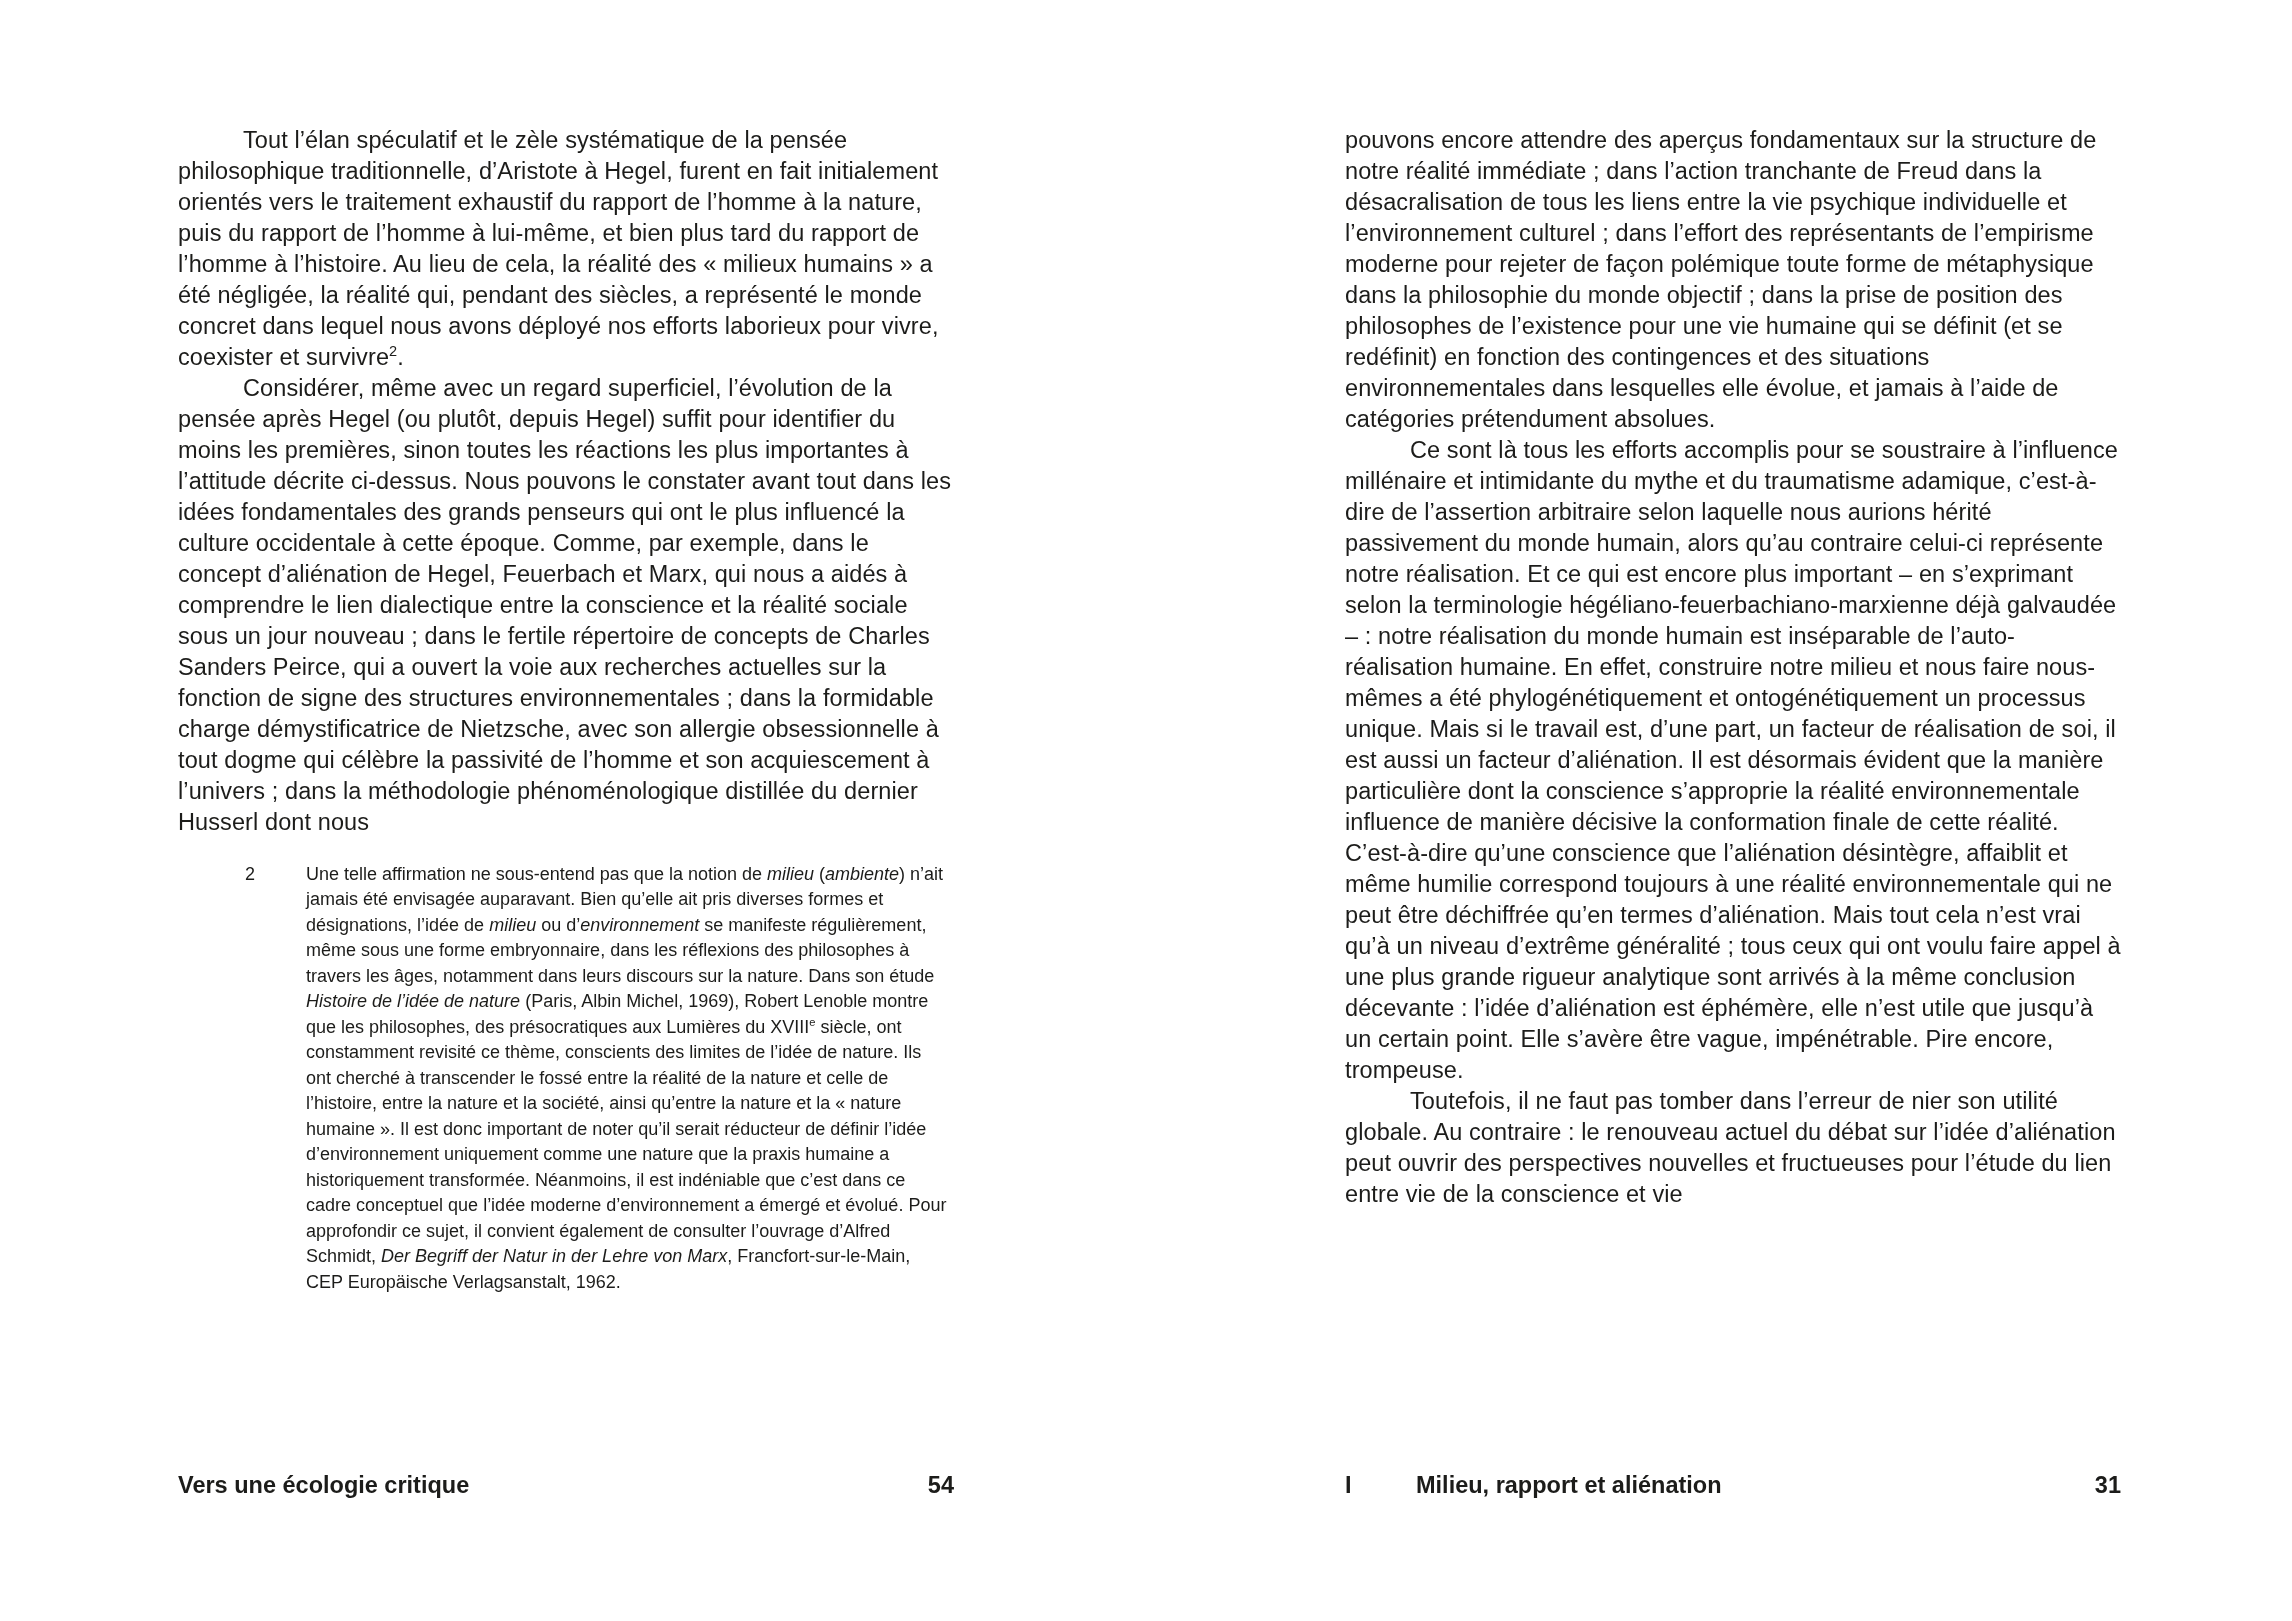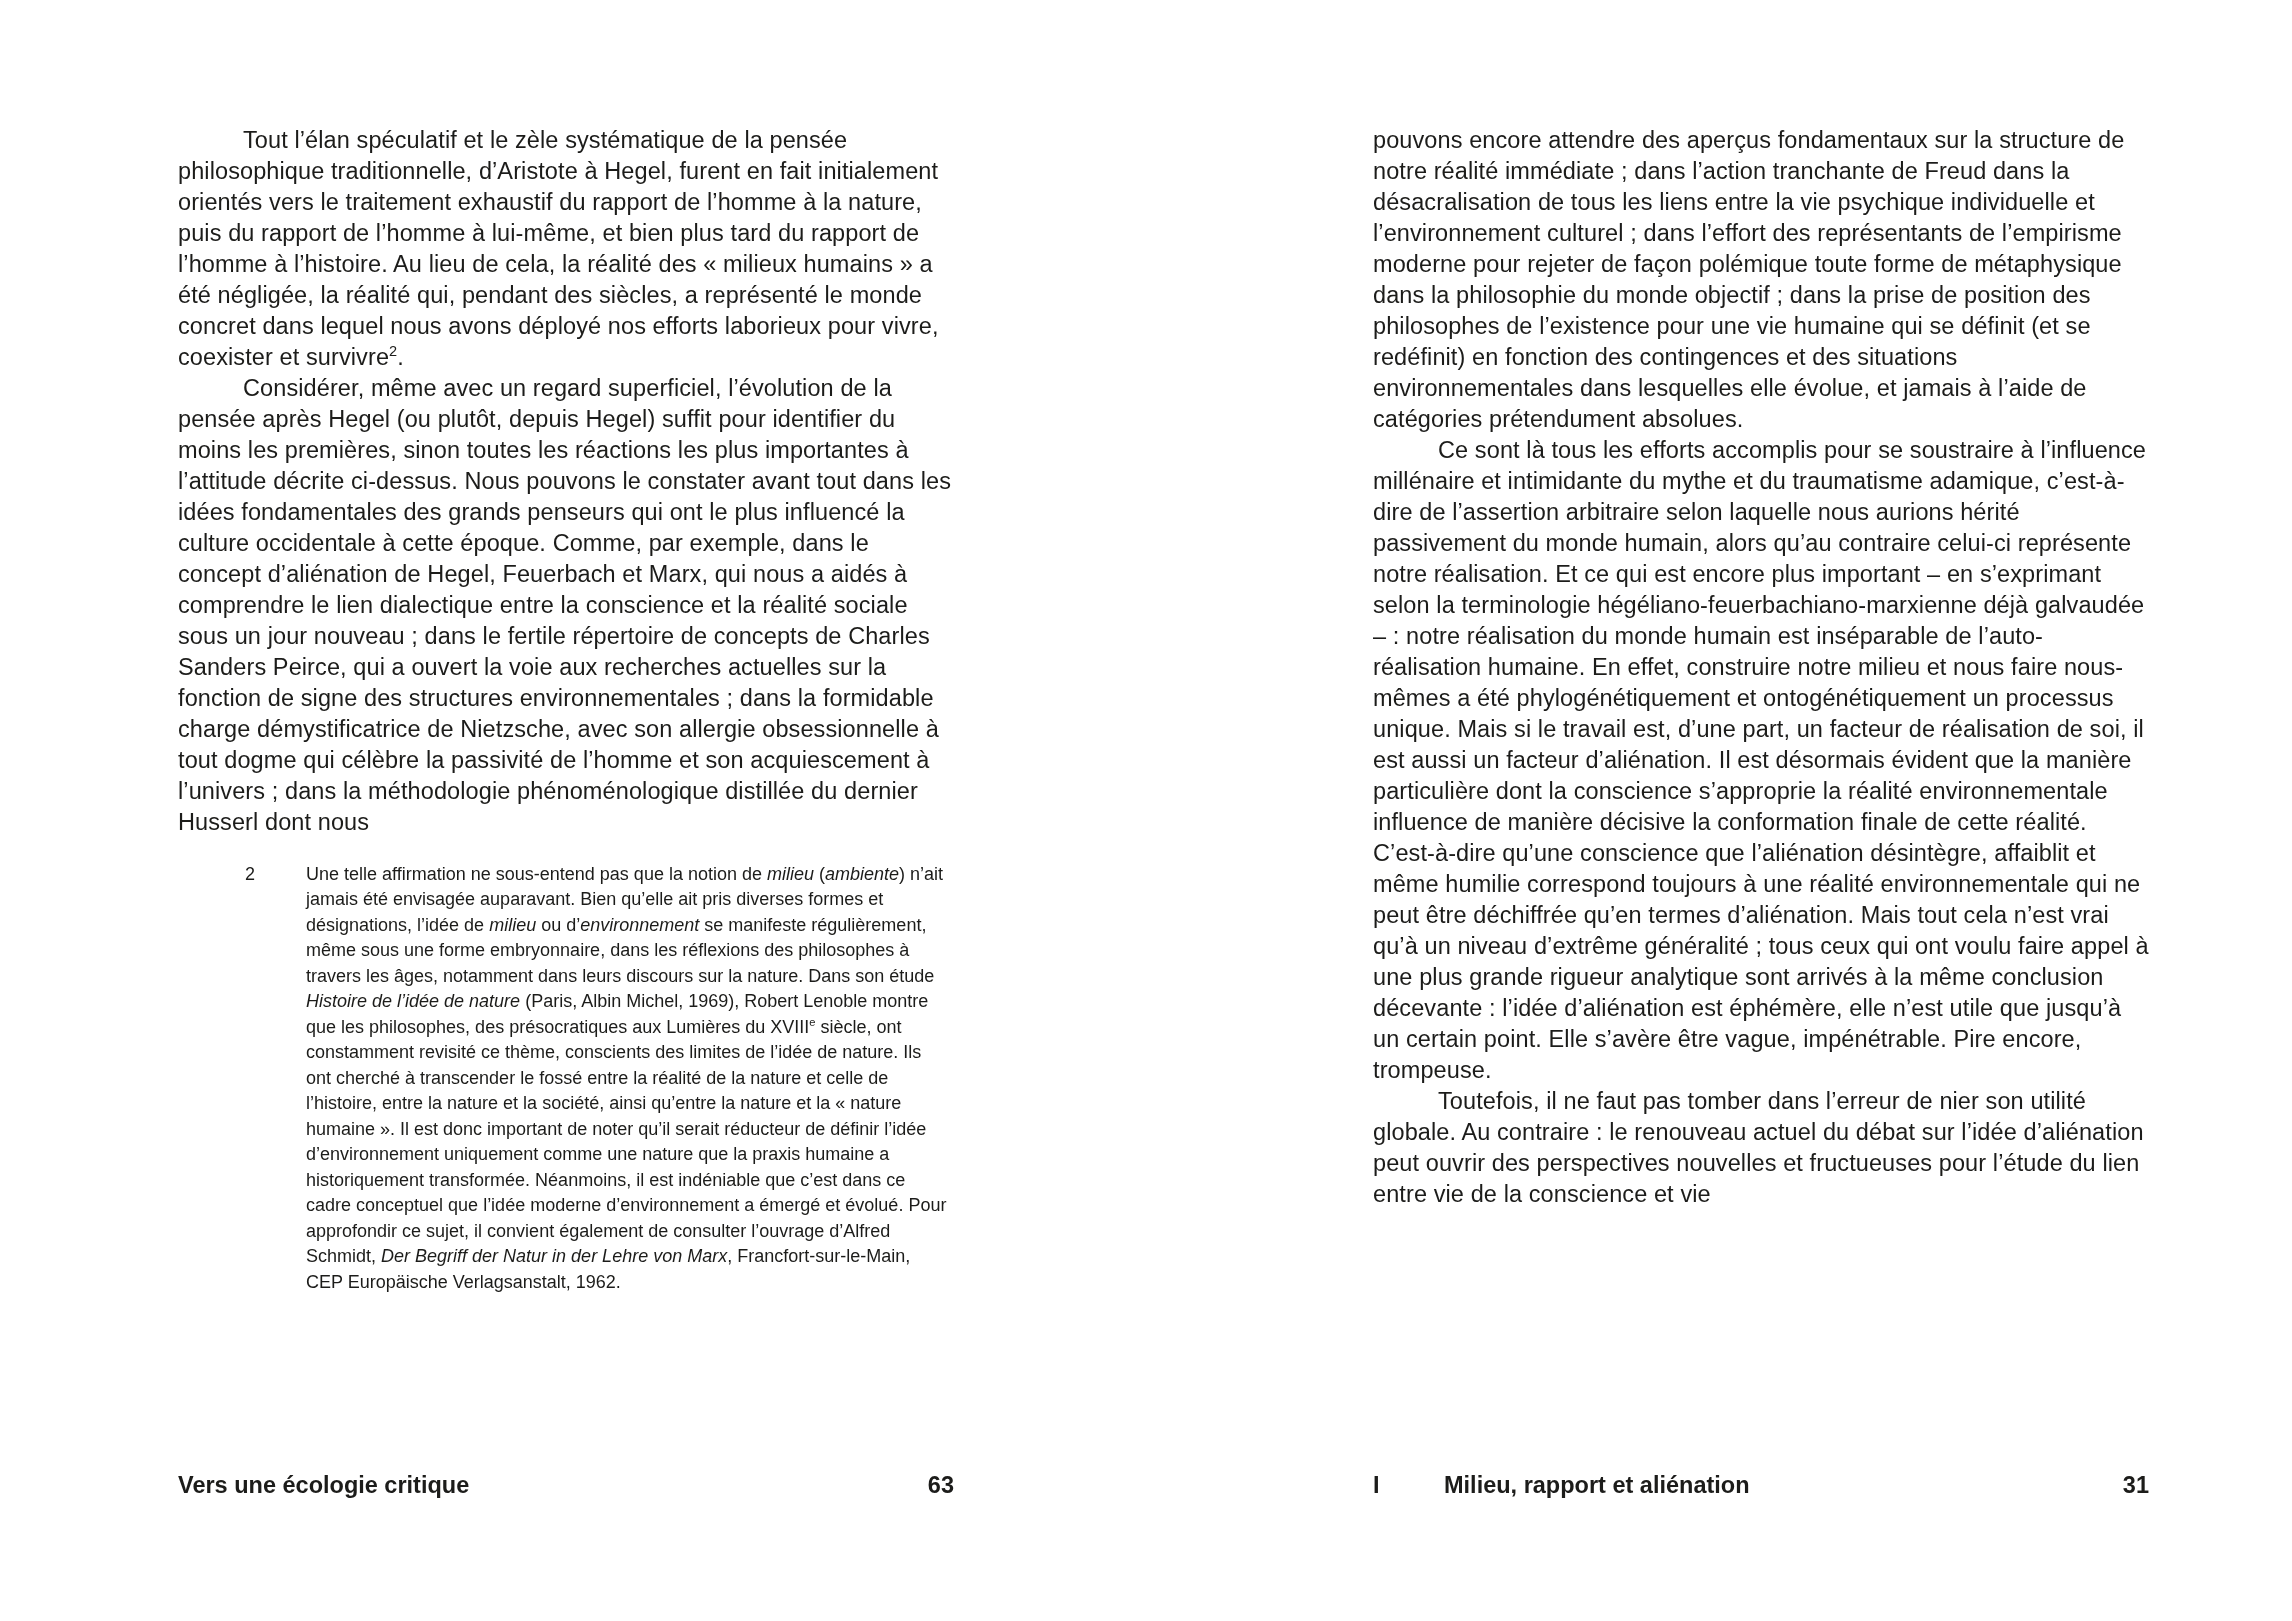--- a/index.html
+++ b/index.html
@@ -15,21 +15,21 @@
     color: #1c1c1a;
     font-family: "Liberation Sans", sans-serif;
     overflow: hidden;
   }
   .page {
     position: absolute;
     top: 0;
     height: 100%;
   }
   .page.left  { left: 178px;  width: 776px; }
-  .page.right { left: 1373px; width: 776px; }
+  .page.right { left: 1345px; width: 776px; }
 
   .content {
     padding-top: 125px;
   }
   .para {
     margin: 0;
     font-size: 23.5px;
     line-height: 31px;
     letter-spacing: 0.1px;
     text-align: left;
@@ -97,21 +97,21 @@
 
       <div class="footnote">
         <span class="fn-number">2</span>
         <p class="fn-text" lang="fr"><span>Une telle affirmation ne sous-entend pas que la notion de </span><span style="font-style: italic;">milieu</span><span> (</span><span style="font-style: italic;">ambiente</span><span>) n’ait jamais été envisagée auparavant. Bien qu’elle ait pris diverses formes et désignations, l’idée de </span><span style="font-style: italic;">milieu</span><span> ou d’</span><span style="font-style: italic;">environnement</span><span> se manifeste régulièrement, même sous une forme embryonnaire, dans les réflexions des philosophes à travers les âges, notamment dans leurs discours sur la nature. Dans son étude </span><span style="font-style: italic;">Histoire de l’idée de nature</span><span> (Paris, Albin Michel, 1969), Robert Lenoble montre que les philosophes, des présocratiques aux Lumières du XVIII</span><sup>e</sup><span> siècle, ont constamment revisité ce thème, conscients des limites de l’idée de nature. Ils ont cherché à transcender le fossé entre la réalité de la nature et celle de l’histoire, entre la nature et la société, ainsi qu’entre la nature et la « nature humaine ». Il est donc important de noter qu’il serait réducteur de définir l’idée d’environnement uniquement comme une nature que la praxis humaine a historiquement transformée. Néanmoins, il est indéniable que c’est dans ce cadre conceptuel que l’idée moderne d’environnement a émergé et évolué. Pour approfondir ce sujet, il convient également de consulter l’ouvrage d’Alfred Schmidt, </span><span style="font-style: italic;">Der Begriff der Natur in der Lehre von Marx</span><span>, Francfort-sur-le-Main, CEP Europäische Verlagsanstalt, 1962.</span></p>
       </div>
     </div>
 
     <footer class="running-footer">
       <span class="footer-title">Vers une écologie critique</span>
       <span class="footer-spacer"></span>
-      <span class="footer-page">63</span>
+      <span class="footer-page">54</span>
     </footer>
   </section>
 
   <section class="page right">
     <div class="content">
       <div class="main-text">
         <p class="para" lang="fr"><span>pouvons encore attendre des aperçus fondamentaux sur la structure de notre réalité immédiate ; dans l’action tranchante de Freud dans la désacralisation de tous les liens entre la vie psychique individuelle et l’environnement culturel ; dans l’effort des représentants de l’empirisme moderne pour rejeter de façon polémique toute forme de métaphysique dans la philosophie du monde objectif ; dans la prise de position des philosophes de l’existence pour une vie humaine qui se définit (et se redéfinit) en fonction des contingences et des situations environnementales dans lesquelles elle évolue, et jamais à l’aide de catégories prétendument absolues.</span></p>
         <p class="para indent" lang="fr"><span>Ce sont là tous les efforts accomplis pour se soustraire à l’influence millénaire et intimidante du mythe et du traumatisme adamique, c’est-à-dire de l’assertion arbitraire selon laquelle nous aurions hérité passivement du monde humain, alors qu’au contraire celui-ci représente notre réalisation. Et ce qui est encore plus important – en s’exprimant selon la terminologie hégéliano-feuerbachiano-marxienne déjà galvaudée – : notre réalisation du monde humain est inséparable de l’auto-réalisation humaine. En effet, construire notre milieu et nous faire nous-mêmes a été phylogénétiquement et ontogénétiquement un processus unique. Mais si le travail est, d’une part, un facteur de réalisation de soi, il est aussi un facteur d’aliénation. Il est désormais évident que la manière particulière dont la conscience s’approprie la réalité environnementale influence de manière décisive la conformation finale de cette réalité. C’est-à-dire qu’une conscience que l’aliénation désintègre, affaiblit et même humilie correspond toujours à une réalité environnementale qui ne peut être déchiffrée qu’en termes d’aliénation. Mais tout cela n’est vrai qu’à un niveau d’extrême généralité ; tous ceux qui ont voulu faire appel à une plus grande rigueur analytique sont arrivés à la même conclusion décevante : l’idée d’aliénation est éphémère, elle n’est utile que jusqu’à un certain point. Elle s’avère être vague, impénétrable. Pire encore, trompeuse.</span></p>
         <p class="para indent" lang="fr"><span>Toutefois, il ne faut pas tomber dans l’erreur de nier son utilité globale. Au contraire : le renouveau actuel du débat sur l’idée d’aliénation peut ouvrir des perspectives nouvelles et fructueuses pour l’étude du lien entre vie de la conscience et vie</span></p>
       </div>

